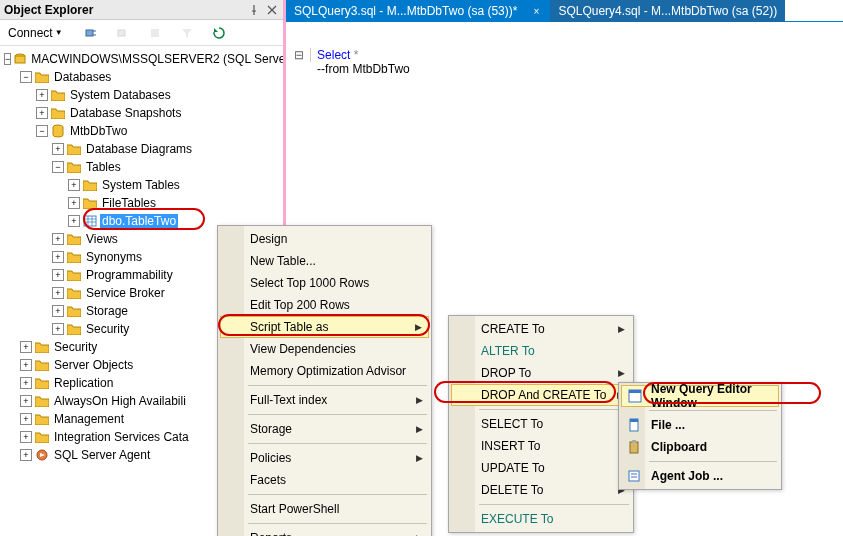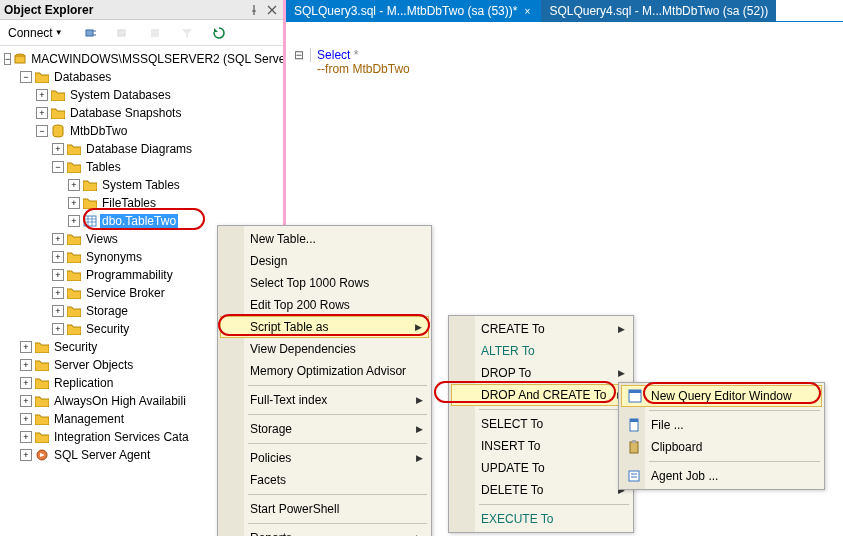--- a/index.html
+++ b/index.html
@@ -21,29 +21,29 @@
   .tree li { white-space: nowrap; }
   .tree .node { display: flex; align-items: center; height: 18px; gap: 2px; }
   .tree .expand { width: 12px; height: 12px; border: 1px solid #888; display: inline-flex; align-items: center; justify-content: center; font-size: 9px; line-height: 1; cursor: default; background:#fff;}
   .tree .folder-icon, .tree .table-icon, .tree .db-icon, .tree .server-icon, .tree .misc-icon { width: 16px; height: 14px; display: inline-flex; align-items: center; justify-content: center; }
   .tree .label { padding: 0 2px; }
   .tree .selected { background: #3399ff; color: #fff; }
 
   
   .editor { position: absolute; left: 286px; top: 0; right: 0; height: 536px; background: #fff; }
   .tabbar { height: 22px; display: flex; background: #fff; border-bottom: 1px solid #007acc; }
-  .tab { display: flex; align-items: center; gap: 4px; padding: 0 8px; height: 22px; color: #fff; font-size: 11px; }
+  .tab { display: flex; align-items: center; gap: 13px; padding: 0 8px; height: 22px; color: #fff; font-size: 11px; }
   .tab.active { background: #007acc; }
   .tab.inactive { background: #1a6aa7; }
   .tab .close { width: 12px; height:12px; display:flex; align-items:center; justify-content:center; font-size:10px;}
   .code { padding: 6px 8px; font-family: Consolas, monospace; font-size: 13px; margin-top: 20px; }
   .code .gutter { display:inline-block; color:#666; border-right:1px solid #ccc; padding-right:6px; margin-right:6px;}
   .code .kw { color: #0000ff; }
   .code .star { color: #888; }
-  .code .cmt { color: #a16207; }
+  .code .cmt { color: #000000; }
 
   
   .menu { position: absolute; background: #f5f2e7; border: 1px solid #a7a6aa; box-shadow: 1px 1px 4px rgba(0,0,0,.2); padding: 2px; }
   .menu .iconcol { position: absolute; left: 0; top: 0; bottom: 0; width: 26px; background: #eae6d7; }
   .menu .item { position: relative; display: flex; align-items: center; height: 22px; padding-left: 30px; padding-right: 20px; }
   .menu .item.hover { background: #fef9c3; border: 1px solid #dfb64e; padding-left: 29px; padding-right: 20px; height: 22px;}
   .menu .item .arrow { position: absolute; right: 6px; font-size: 9px; color:#333; }
   .menu .item .micon { position:absolute; left:5px; width:16px; height:16px; display:flex; align-items:center; justify-content:center;}
   .menu .sep { height: 1px; background: #c7c3b4; margin: 3px 2px 3px 28px; }
   .menu .disabled { color: #0f766e; }
@@ -390,24 +390,24 @@
   </div>
   <div class="code">
     <div><span class="gutter">⊟</span><span class="kw">Select</span> <span class="star">*</span></div>
     <div><span class="gutter" style="visibility:hidden">⊟</span><span class="cmt">--from MtbDbTwo</span></div>
   </div>
 </div>
 
 <div class="menu" style="left:217px; top:225px; width:215px;">
   <div class="iconcol"></div>
   <div class="item">
+      <span>Design</span>
+    </div>
+  <div class="item">
       <span>New Table...</span>
-    </div>
-  <div class="item">
-      <span>Design</span>
     </div>
   <div class="item">
       <span>Select Top 1000 Rows</span>
     </div>
   <div class="item">
       <span>Edit Top 200 Rows</span>
     </div>
   <div class="item hover">
       <span>Script Table as</span>
       <span class="arrow">▶</span>
@@ -484,21 +484,21 @@
       <span class="arrow">▶</span>
     </div>
   <div class="sep"></div>
   <div class="item disabled">
       <span>EXECUTE To</span>
     </div>
 </div>
 
 <div class="oval" style="left:434px; top:381px; width:182px; height:22px;"></div>
 
-<div class="menu" style="left:618px; top:382px; width:207px;">
+<div class="menu" style="left:618px; top:382px; width:164px;font-weight:bold;">
   <div class="iconcol"></div>
   <div class="item hover">
     <span class="micon">
         <svg width="14" height="14">
           <rect x="1" y="1" width="12" height="12" fill="#fff" stroke="#3a76c4"></rect>
           <rect x="1" y="1" width="12" height="3" fill="#3a76c4"></rect>
         </svg>
       </span>
     <span>New Query Editor Window</span>
   </div>

